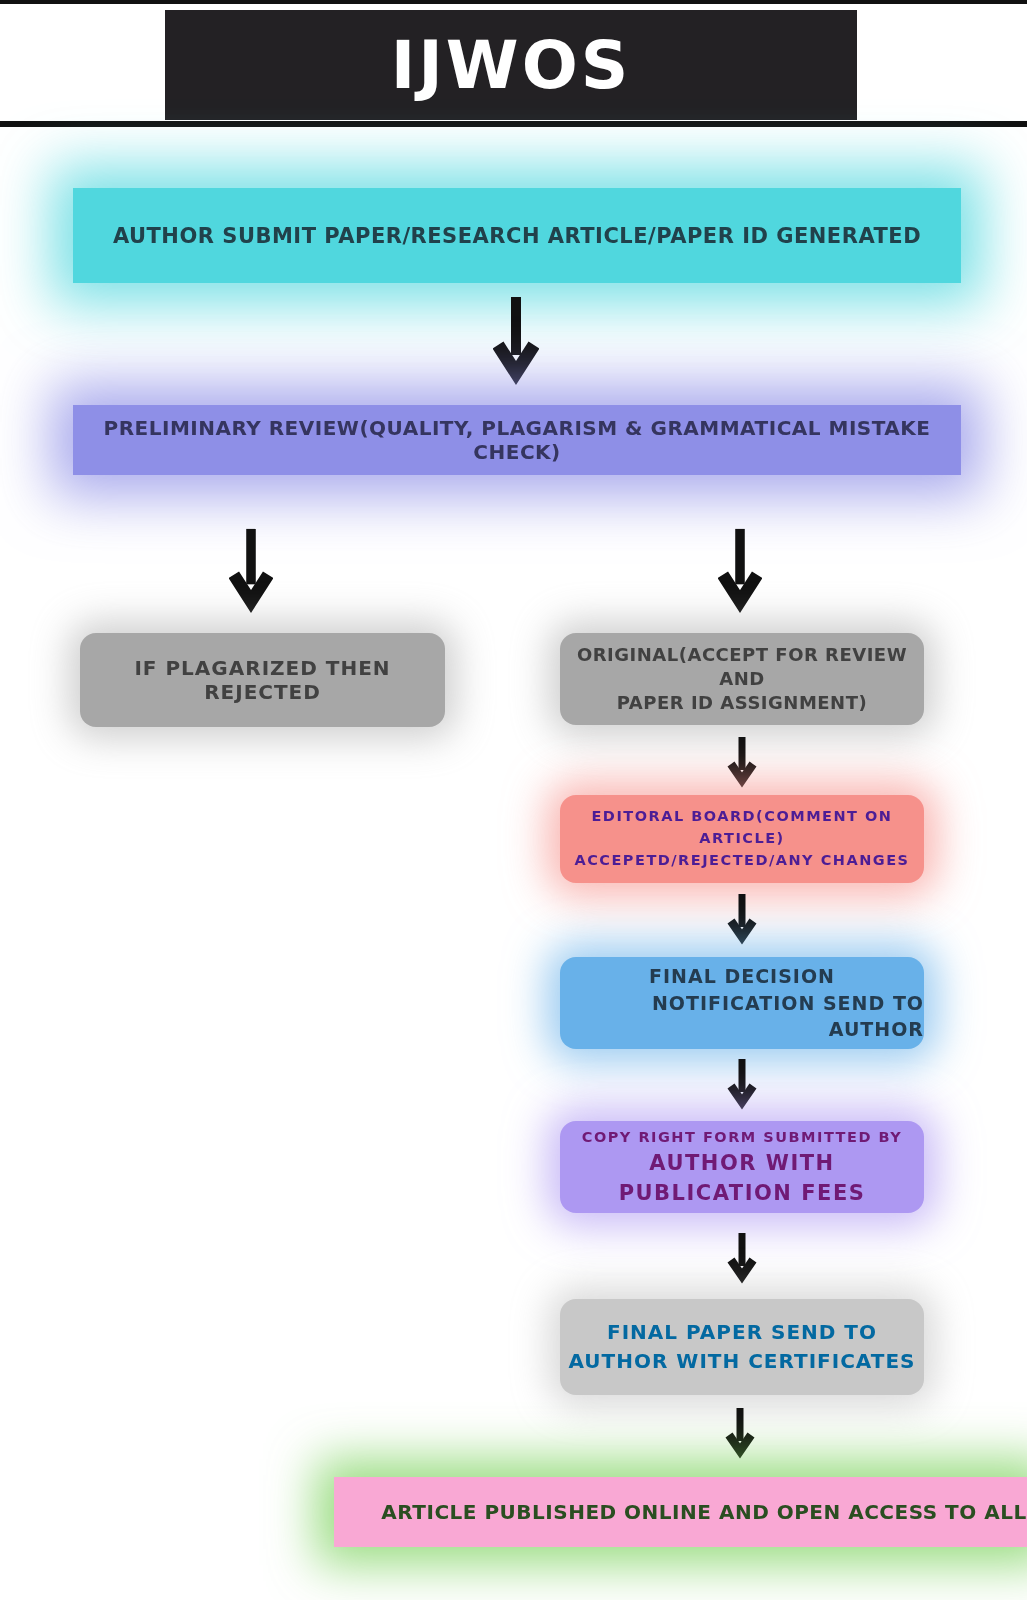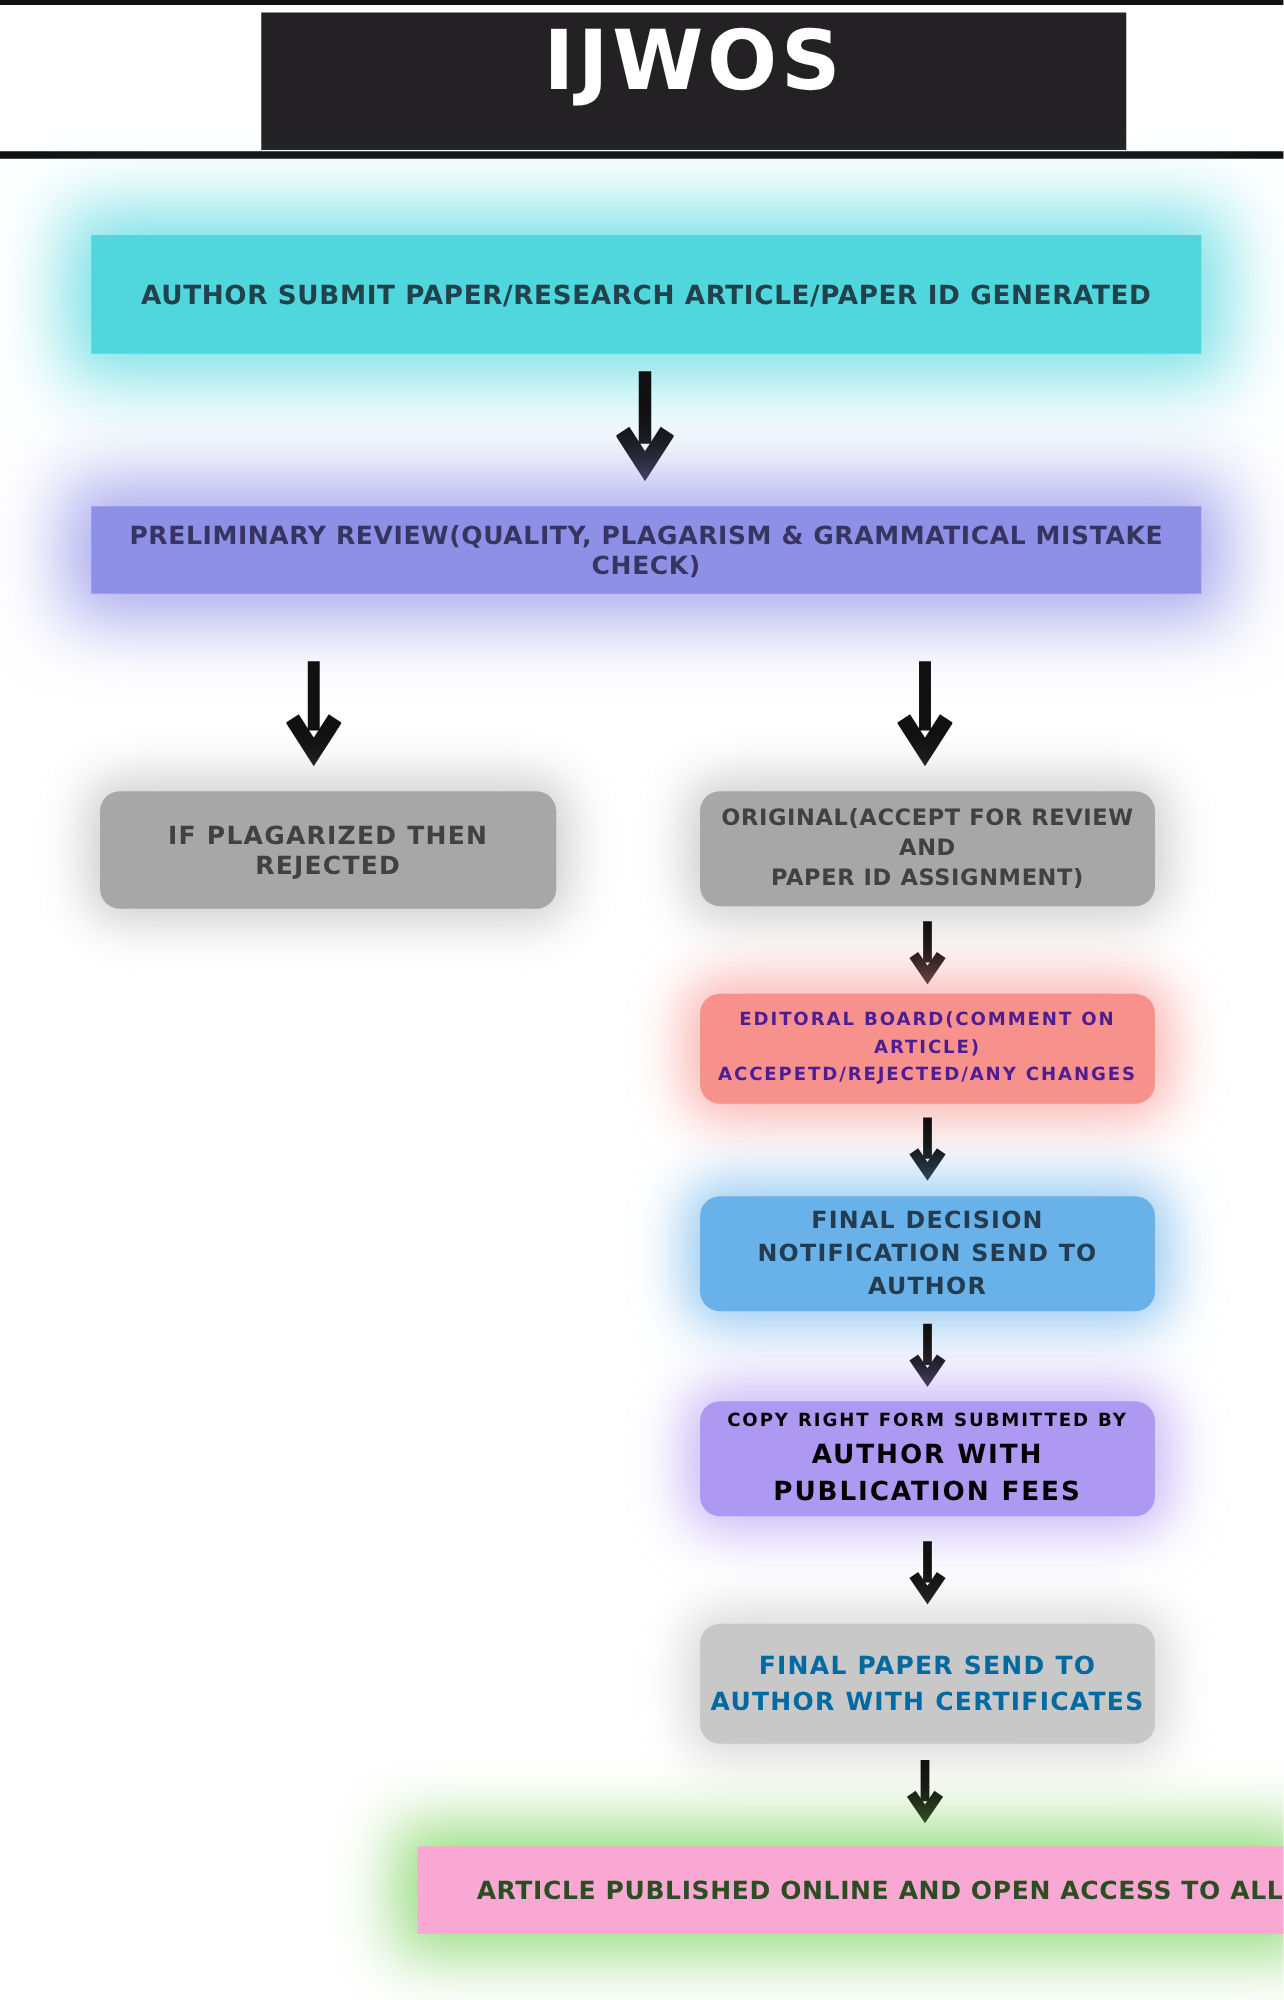--- a/index.html
+++ b/index.html
@@ -1,21 +1,21 @@
 <!DOCTYPE html>
 <html><head>
 <meta charset="utf-8">
 <style>
   html,body{margin:0;padding:0;background:#fff;}
   .page{position:relative;width:1027px;height:1600px;background:#ffffff;overflow:hidden;
         font-family:"DejaVu Sans","Liberation Sans",sans-serif;}
   .topline{position:absolute;left:0;top:0;width:1027px;height:4px;background:#111;}
   .divider{position:absolute;left:0;top:121px;width:1027px;height:6px;background:#111;}
   .header{position:absolute;left:165px;top:10px;width:692px;height:110px;background:#232124;
-          display:flex;align-items:flex-start;justify-content:center;margin-left:44px;}
+          display:flex;align-items:center;justify-content:center;}
   .header span{color:#fff;font-weight:bold;font-size:66px;letter-spacing:3px;}
   .node{position:absolute;display:flex;flex-direction:column;align-items:center;justify-content:center;
         text-align:center;font-weight:bold;}
   .node span{display:block;}
   
   .n-submit{left:73px;top:188px;width:888px;height:95px;}
   .n-submit span{font-size:21px;letter-spacing:.5px;}
   .n-preliminary{left:73px;top:405px;width:888px;height:70px;}
   .n-preliminary span{font-size:20px;letter-spacing:.5px;}
   
@@ -32,21 +32,21 @@
   .n-copyright .l2{font-size:21px;letter-spacing:1.5px;line-height:1.4;}
   .n-finalpaper{left:560px;top:1299px;width:364px;height:96px;border-radius:16px;}
   .n-finalpaper span{font-size:20px;letter-spacing:1px;line-height:1.45;}
   .n-published{left:334px;top:1477px;width:660px;height:70px;}
   .n-published span{font-size:20px;letter-spacing:.5px;}
   
   .glow-cyan{box-shadow:0 0 55px 22px rgba(80,215,222,.75);}
   .glow-purple{box-shadow:0 0 55px 22px rgba(142,143,231,.75);}
   .glow-gray{box-shadow:0 0 36px 12px rgba(150,150,150,.45);}
   .glow-pink{box-shadow:0 0 40px 14px rgba(246,145,139,.65);}
-  .glow-blue{box-shadow:0 0 40px 14px rgba(104,177,233,.65);}
+  .glow-blue{box-shadow:0 0 40px 14px rgba(104,177,233,.65);text-align:right;}
   .glow-violet{box-shadow:0 0 40px 14px rgba(173,152,242,.65);}
   .glow-lightgray{box-shadow:0 0 36px 12px rgba(160,160,160,.4);}
   .glow-green{box-shadow:0 0 48px 18px rgba(112,206,78,.7);}
   
   .arrow{position:absolute;}
   .a1{left:493px;top:295px;width:46px;height:90px;}
   .a2a{left:229px;top:527px;width:44px;height:86px;}
   .a2b{left:718px;top:527px;width:44px;height:86px;}
   .s1{left:727px;top:736px;width:30px;height:52px;}
   .s2{left:727px;top:893px;width:30px;height:52px;}
@@ -129,21 +129,21 @@
     <span>NOTIFICATION SEND TO AUTHOR</span>
   </div>
 
   <div class="arrow s3">
     <svg viewBox="0 0 30 52" aria-hidden="true">
       <line x1="15" y1="1" x2="15" y2="34" stroke="#111" stroke-width="7"></line>
       <path d="M4 28 L15 44 L26 28" fill="none" stroke="#111" stroke-width="8.5" stroke-linejoin="miter" stroke-miterlimit="6"></path>
     </svg>
   </div>
 
-  <div class="node n-copyright glow-violet" style="background-color: rgb(173, 152, 242); color: #000000;">
+  <div class="node n-copyright glow-violet" style="background-color: rgb(173, 152, 242); color: #701a75;">
     <span class="l1">COPY RIGHT FORM SUBMITTED BY</span>
     <span class="l2">AUTHOR WITH PUBLICATION FEES</span>
   </div>
 
   <div class="arrow s4">
     <svg viewBox="0 0 30 52" aria-hidden="true">
       <line x1="15" y1="1" x2="15" y2="34" stroke="#111" stroke-width="7"></line>
       <path d="M4 28 L15 44 L26 28" fill="none" stroke="#111" stroke-width="8.5" stroke-linejoin="miter" stroke-miterlimit="6"></path>
     </svg>
   </div>

